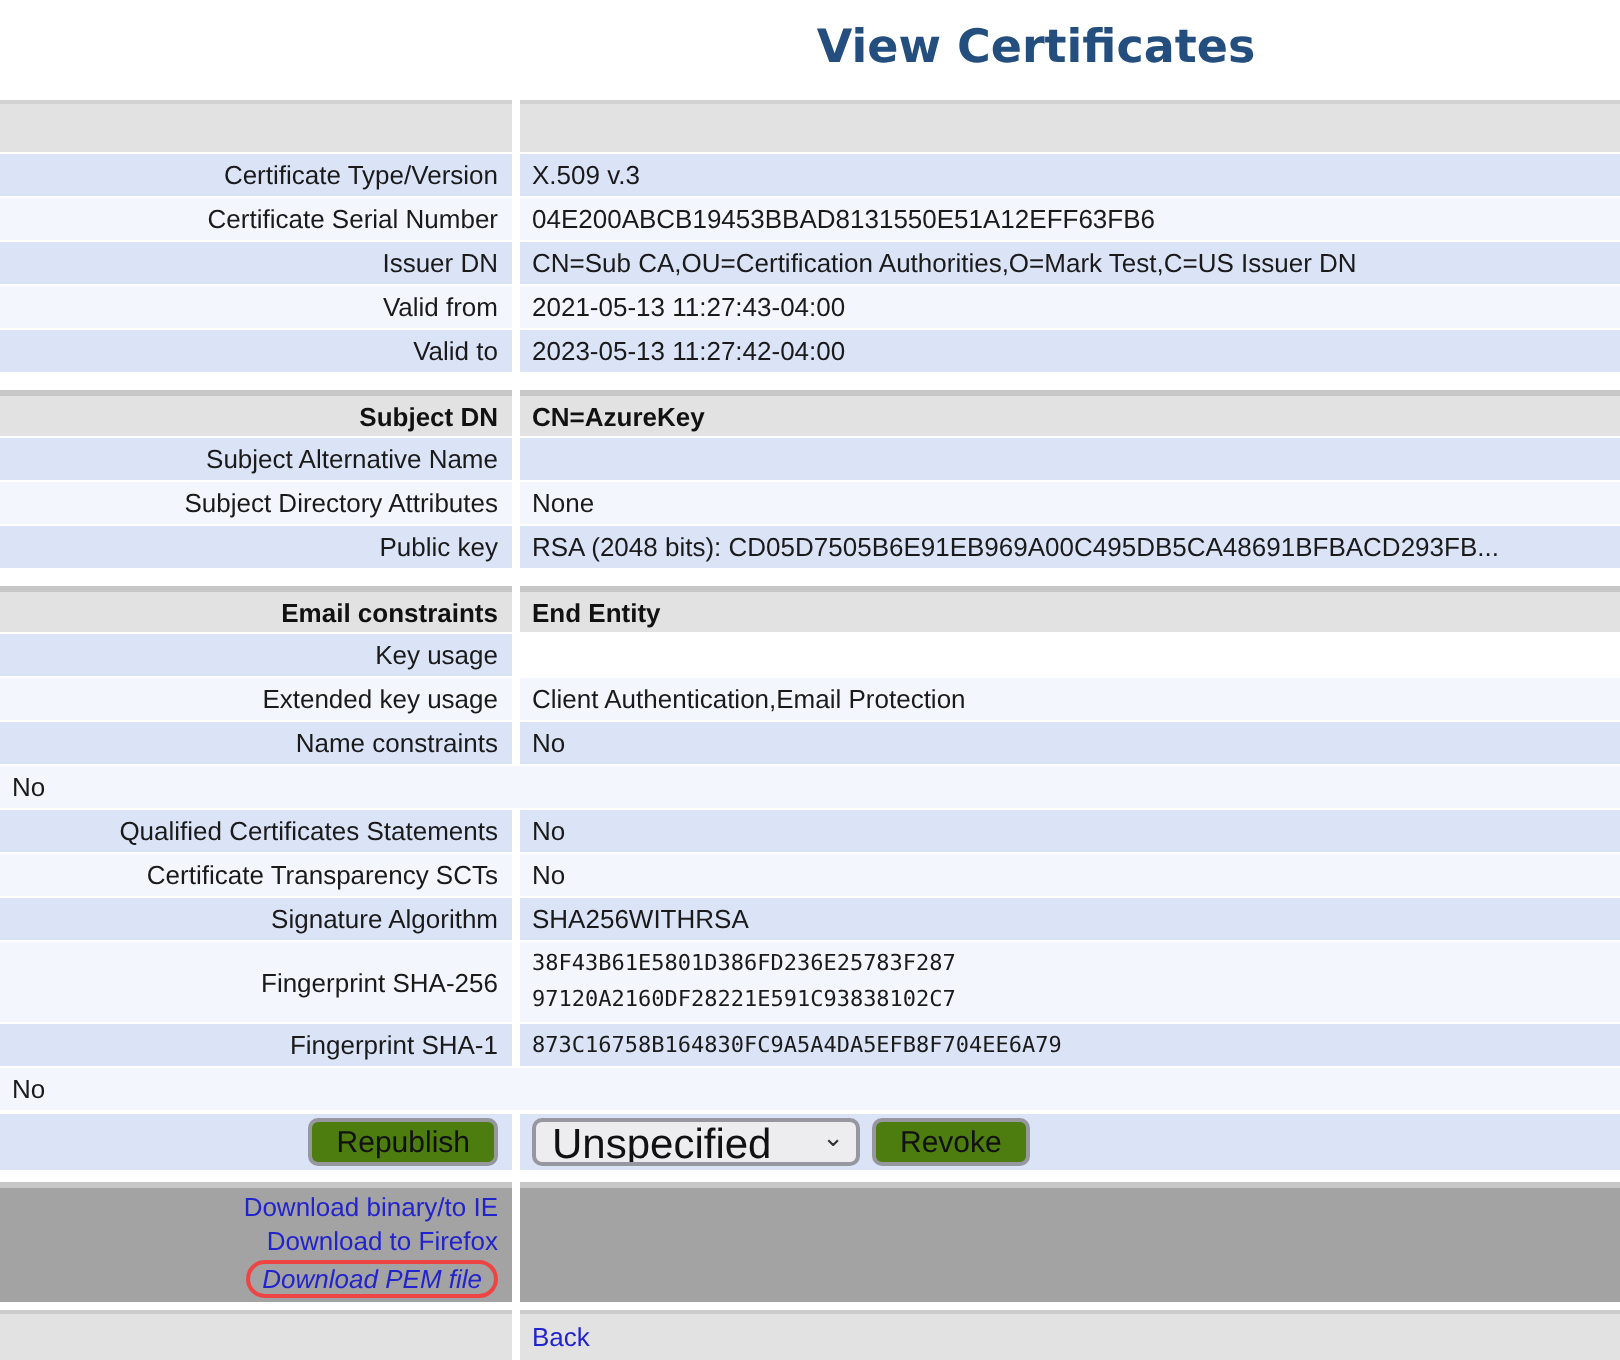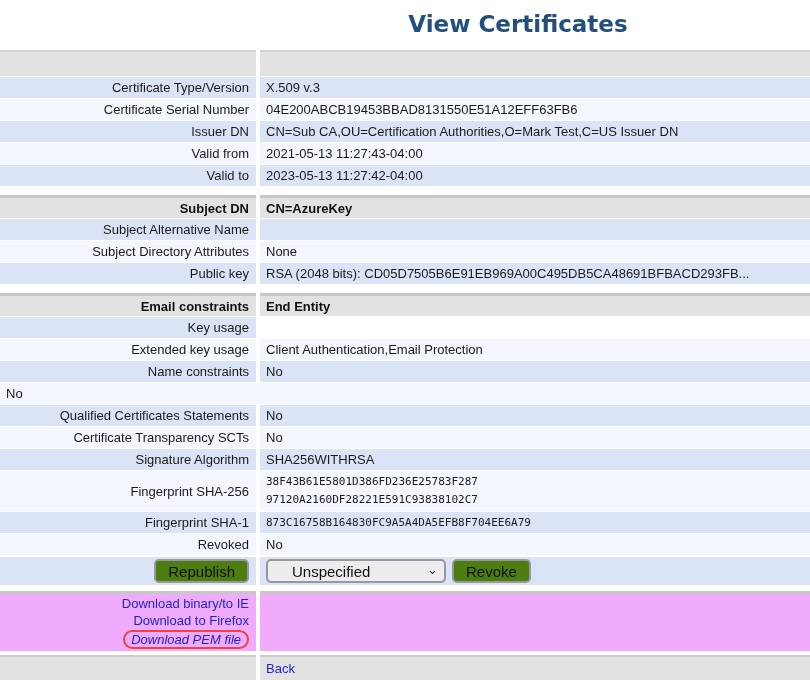--- a/index.html
+++ b/index.html
@@ -42,36 +42,36 @@
 
   .actions { height:28px; margin-top:2px; }
   .btn {
     height:24px; padding:0 12px;
     font-family:"Liberation Sans", sans-serif; font-size:15px; color:#111;
     background:#4d7c0f; border:2px solid #97979f; border-radius:5px;
     cursor:pointer; line-height:1;
   }
   .selectwrap { position:relative; margin-right:6px; display:inline-block; }
   select.reason {
-    width:180px; height:24px; padding:0 24px 0 24px;
-    font-family:"Liberation Sans", sans-serif; font-size:15px; color:#111;
+    width:164px; height:24px; padding:0 24px 0 8px;
+    font-family:"Liberation Sans", sans-serif; font-size:21px; color:#111;
     background:#ededf0; border:2px solid #97979f; border-radius:5px;
     appearance:none; -webkit-appearance:none; -moz-appearance:none;
     cursor:pointer;
   }
   .chev {
     position:absolute; right:8px; top:3px;
     font-size:13px; color:#333; pointer-events:none;
     font-family:"DejaVu Sans", sans-serif;
   }
 
   a { color:#2323cc; text-decoration:none; cursor:pointer; }
 
   .dl { height:60px; margin-top:6px; }
-  .dl .cell-l, .dl .cell-r { background:#f0abfc; border-top:3px solid #c7c7c7; }
+  .dl .cell-l, .dl .cell-r { background:#a3a3a3; border-top:3px solid #c7c7c7; }
   .dl .cell-l { flex-direction:column; display:flex; align-items:flex-end; justify-content:center; gap:2px; line-height:15px; }
   .pem-oval { border:2px solid #ef4444; border-radius:11px; padding:0 6px;font-style:italic; }
 
   .backrow { height:25px; margin-top:4px; }
   .backrow .cell-l, .backrow .cell-r { background:#e2e2e2; border-top:2px solid #cccccc; }
 </style>
 </head>
 <body>
 
 <div class="title-wrap">
@@ -158,21 +158,20 @@
     <div class="cell-r">
       <div class="mono">38F43B61E5801D386FD236E25783F287</div>
       <div class="mono">97120A2160DF28221E591C93838102C7</div>
     </div>
   </div>
   <div class="row blue">
     <div class="cell-l">Fingerprint SHA-1</div>
     <div class="cell-r mono">873C16758B164830FC9A5A4DA5EFB8F704EE6A79</div>
   </div>
   <div class="row pale">
-    <div class="cell-l">Revoked</div>
     <div class="cell-r">No</div>
   </div>
 
   <div class="row blue actions">
     <div class="cell-l">
       <button class="btn">Republish</button>
     </div>
     <div class="cell-r">
       <span class="selectwrap">
         <select class="reason">

